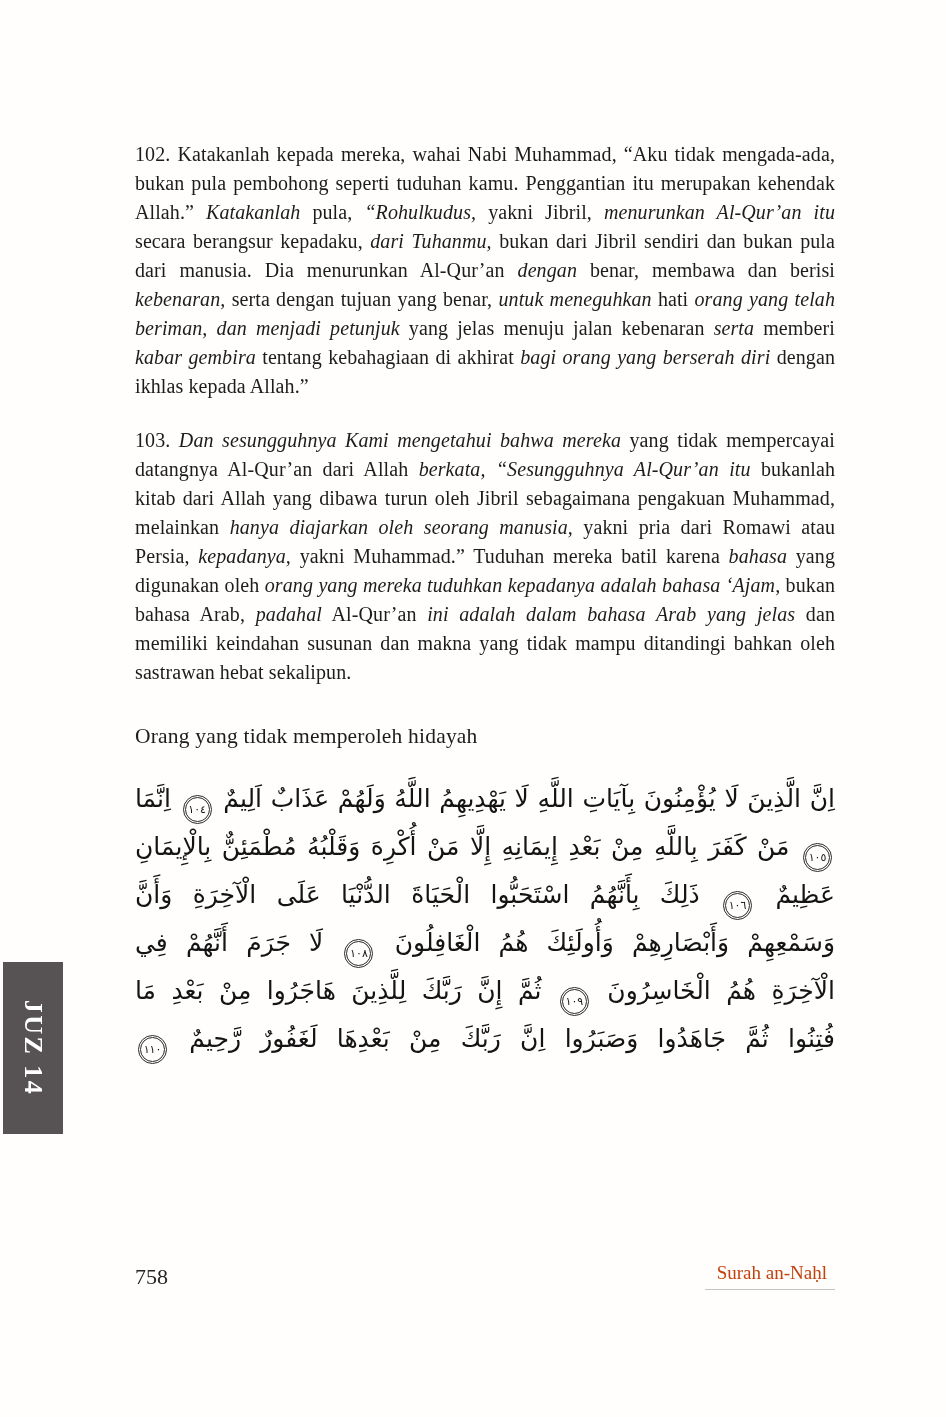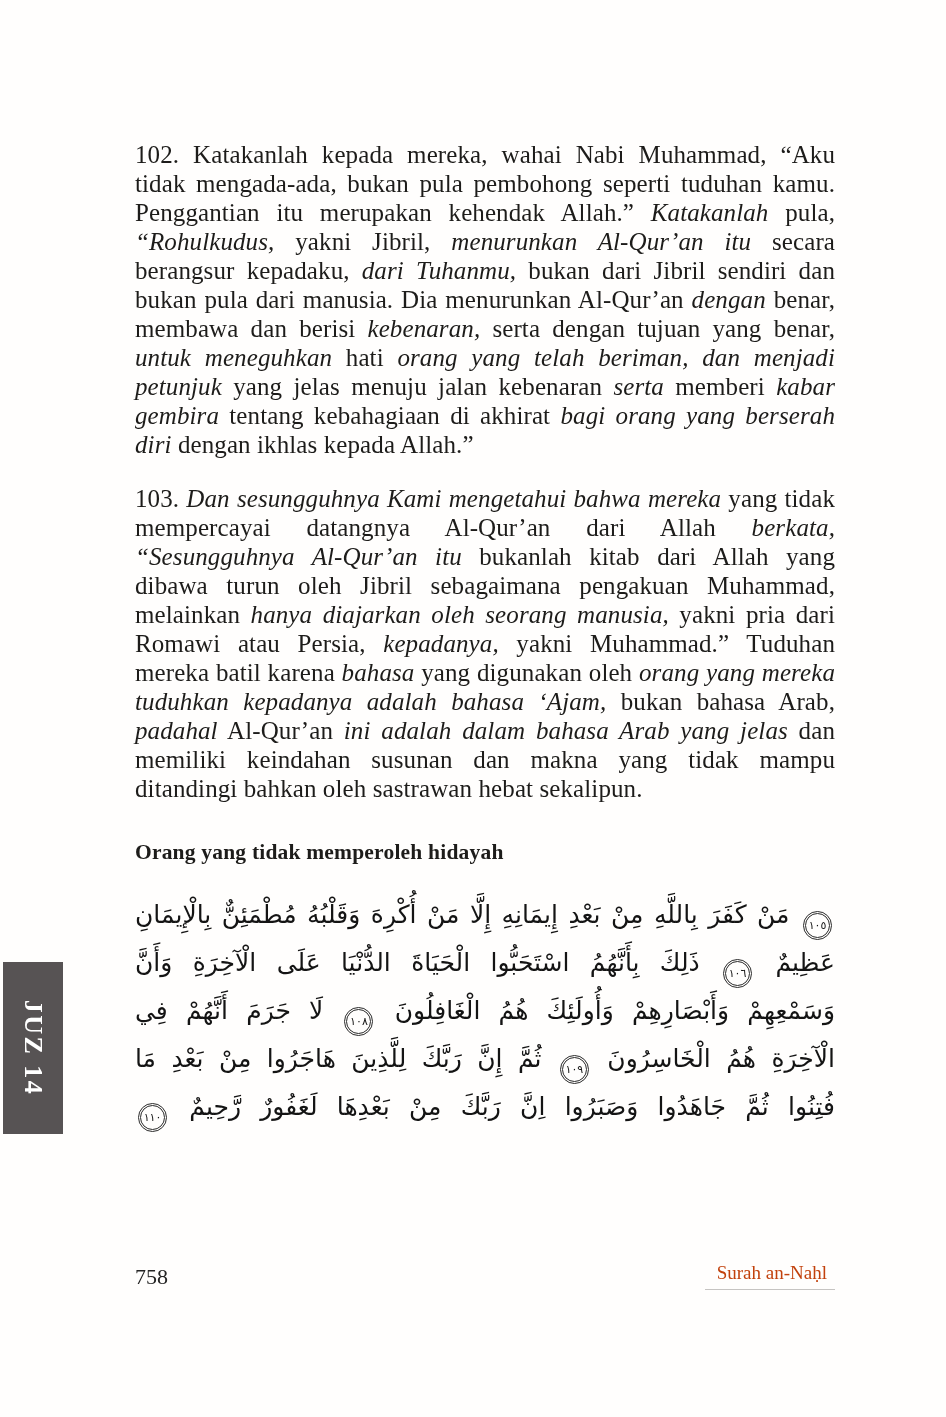--- a/index.html
+++ b/index.html
@@ -3,27 +3,27 @@
 <meta charset="utf-8">
 <style>
   html,body { margin:0; padding:0; background:#ffffff; }
   .page {
     position:relative; width:946px; height:1417px; background:#fffefd;
     font-family:"Liberation Serif","DejaVu Serif",serif; color:#1d1c1a;
     overflow:hidden;
   }
   .content { position:absolute; left:135px; top:140px; width:700px; }
   .para {
-    font-size:25px; line-height:29px; text-align:justify; margin:0 0 25px 0;
+    font-size:20px; line-height:29px; text-align:justify; margin:0 0 25px 0;
     letter-spacing:0.1px;
     font-family:Liberation Serif, serif;
   }
   .para i { font-style:italic; }
   .section-heading {
-    font-weight:bold; font-size:21.5px; line-height:26px; margin:36px 0 0 0;
+    font-weight:normal; font-size:21.5px; line-height:26px; margin:36px 0 0 0;
     letter-spacing:0.2px;
   }
   .arabic-block { margin-top:26px; }
   .arabic-line {
     direction:rtl; unicode-bidi:embed;
     font-family:"DejaVu Sans",sans-serif;
     font-size:25px; line-height:48px; color:#141414;
     text-align:justify; text-align-last:justify;
   }
   .ayah-marker {
@@ -58,20 +58,21 @@
 <div class="page">
 
   <div class="content">
     <p class="para"><span>102. Katakanlah kepada mereka, wahai Nabi Muhammad, “Aku tidak mengada-ada, bukan pula pembohong seperti tuduhan kamu. Penggantian itu merupakan kehendak Allah.” </span><i>Katakanlah</i><span> pula, </span><i>“Rohulkudus,</i><span> yakni Jibril, </span><i>menurunkan Al-Qur’an itu</i><span> secara berangsur kepadaku, </span><i>dari Tuhanmu,</i><span> bukan dari Jibril sendiri dan bukan pula dari manusia. Dia menurunkan Al-Qur’an </span><i>dengan</i><span> benar, membawa dan berisi </span><i>kebenaran,</i><span> serta dengan tujuan yang benar, </span><i>untuk meneguhkan</i><span> hati </span><i>orang yang telah beriman, dan menjadi petunjuk</i><span> yang jelas menuju jalan kebenaran </span><i>serta</i><span> memberi </span><i>kabar gembira</i><span> tentang kebahagiaan di akhirat </span><i>bagi orang yang berserah diri</i><span> dengan ikhlas kepada Allah.”</span></p>
 
     <p class="para"><span>103. </span><i>Dan sesungguhnya Kami mengetahui bahwa mereka</i><span> yang tidak mempercayai datangnya Al-Qur’an dari Allah </span><i>berkata, “Sesungguhnya Al-Qur’an itu</i><span> bukanlah kitab dari Allah yang dibawa turun oleh Jibril sebagaimana pengakuan Muhammad, melainkan </span><i>hanya diajarkan oleh seorang manusia,</i><span> yakni pria dari Romawi atau Persia, </span><i>kepadanya,</i><span> yakni Muhammad.” Tuduhan mereka batil karena </span><i>bahasa</i><span> yang digunakan oleh </span><i>orang yang mereka tuduhkan kepadanya adalah bahasa ‘Ajam,</i><span> bukan bahasa Arab, </span><i>padahal</i><span> Al-Qur’an </span><i>ini adalah dalam bahasa Arab yang jelas</i><span> dan memiliki keindahan susunan dan makna yang tidak mampu ditandingi bahkan oleh sastrawan hebat sekalipun.</span></p>
 
     <h2 class="section-heading">Orang yang tidak memperoleh hidayah</h2>
 
     <div class="arabic-block">
+        <div class="arabic-line" dir="rtl"><span>اِنَّ الَّذِينَ لَا يُؤْمِنُونَ بِآيَاتِ اللَّهِ لَا يَهْدِيهِمُ اللَّهُ وَلَهُمْ عَذَابٌ اَلِيمٌ</span> <span class="ayah-marker">١٠٤</span> <span>اِنَّمَا</span></div>
         <div class="arabic-line" dir="rtl"><span class="ayah-marker">١٠٥</span> <span>مَنْ كَفَرَ بِاللَّهِ مِنْ بَعْدِ إِيمَانِهِ إِلَّا مَنْ أُكْرِهَ وَقَلْبُهُ مُطْمَئِنٌّ بِالْإِيمَانِ</span></div>
         <div class="arabic-line" dir="rtl"><span>عَظِيمٌ</span> <span class="ayah-marker">١٠٦</span> <span>ذَلِكَ بِأَنَّهُمُ اسْتَحَبُّوا الْحَيَاةَ الدُّنْيَا عَلَى الْآخِرَةِ وَأَنَّ</span></div>
         <div class="arabic-line" dir="rtl"><span>وَسَمْعِهِمْ وَأَبْصَارِهِمْ وَأُولَئِكَ هُمُ الْغَافِلُونَ</span> <span class="ayah-marker">١٠٨</span> <span>لَا جَرَمَ أَنَّهُمْ فِي</span></div>
         <div class="arabic-line" dir="rtl"><span>الْآخِرَةِ هُمُ الْخَاسِرُونَ</span> <span class="ayah-marker">١٠٩</span> <span>ثُمَّ إِنَّ رَبَّكَ لِلَّذِينَ هَاجَرُوا مِنْ بَعْدِ مَا</span></div>
         <div class="arabic-line" dir="rtl"><span>فُتِنُوا ثُمَّ جَاهَدُوا وَصَبَرُوا اِنَّ رَبَّكَ مِنْ بَعْدِهَا لَغَفُورٌ رَّحِيمٌ</span> <span class="ayah-marker">١١٠</span></div>
       </div>
   </div>
 
   <div class="juz-tab" style="background:#575354">
     <span class="tab-label">JUZ 14</span>

